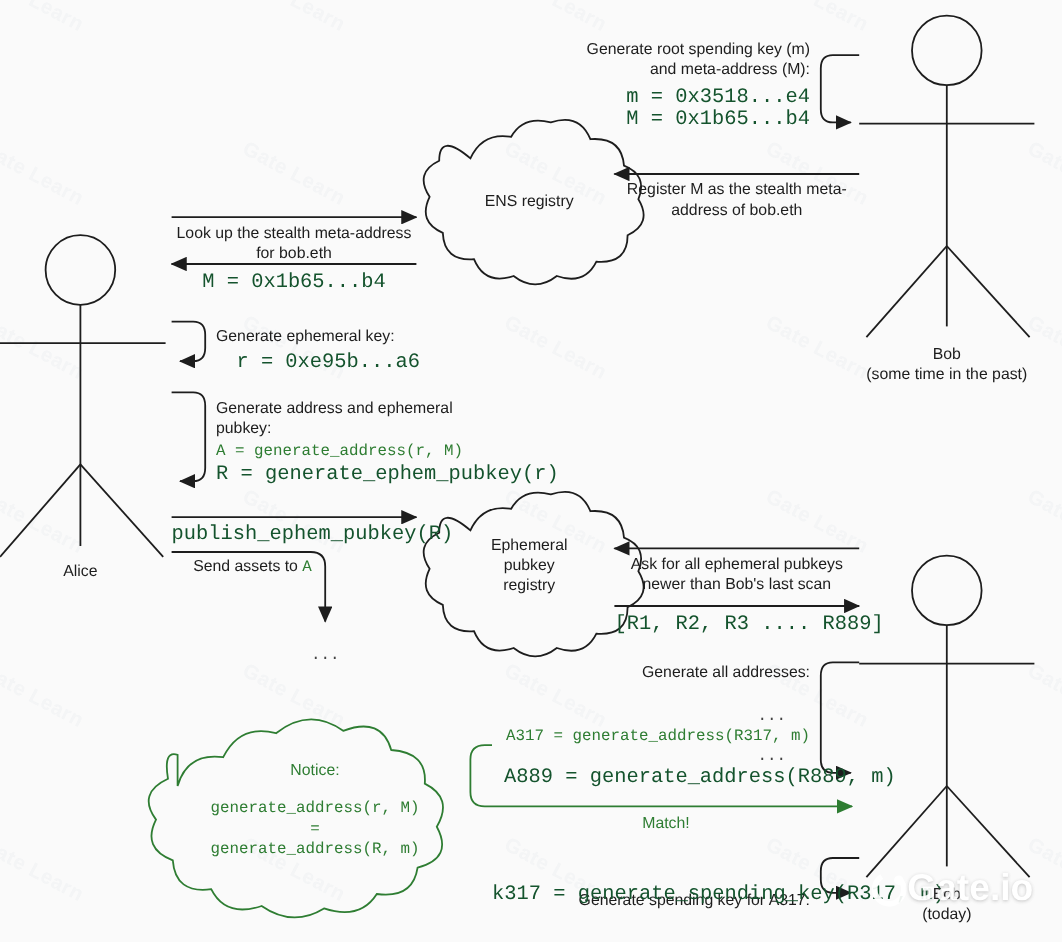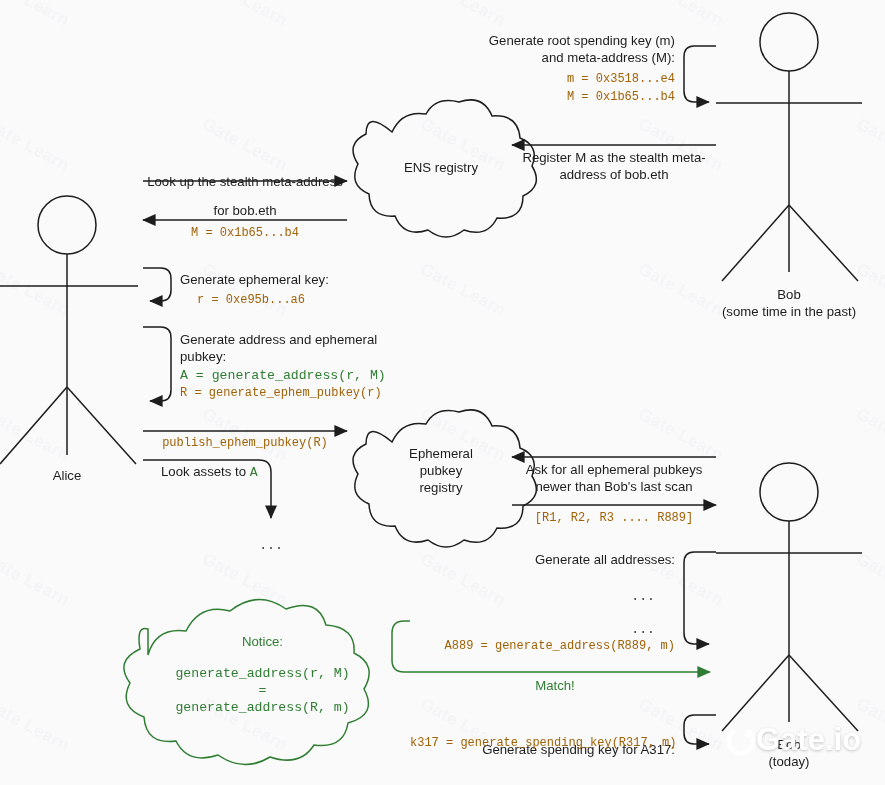--- a/index.html
+++ b/index.html
@@ -2,21 +2,21 @@
 <html><head>
 <meta charset="utf-8">
 <style>
   html,body{margin:0;padding:0;background:#fff;}
   body{width:885px;height:785px;overflow:hidden;
        font-family:"Liberation Sans",sans-serif;color:#1a1a1a;}
   #stage{position:relative;width:885px;height:785px;background:#fafafa;}
   svg.layer{position:absolute;left:0;top:0;width:885px;height:785px;}
   .txt{position:absolute;white-space:pre;line-height:1.22;}
   .sans{font-family:"Liberation Sans",sans-serif;font-size:13.2px;color:#1d1d1d;text-align:center;}
-  .mono{font-family:"Liberation Mono",monospace;font-size:12px;color:#a16207;}
+  .mono{font-family:"Liberation Mono",monospace;font-size:17px;color:#14532d;}
   .gmono{font-family:"Liberation Mono",monospace;font-size:13.2px;color:#2e7d32;}
   .gsans{font-family:"Liberation Sans",sans-serif;font-size:13.2px;color:#2e7d32;}
   .ctr{text-align:center;}
   .rgt{text-align:right;}
   .dots{font-family:"Liberation Mono",monospace;font-size:13.2px;color:#444;}
   .wm{position:absolute;pointer-events:none;opacity:.55;}
   .wmtxt{position:absolute;font-family:"Liberation Sans",sans-serif;
          font-size:17px;font-weight:700;color:#eef0f2;
          transform:rotate(28deg);white-space:nowrap;letter-spacing:.5px;}
   .wmbig{position:absolute;left:726px;top:722px;font-size:31px;font-weight:700;
@@ -137,43 +137,44 @@
   </svg>
 
   <div class="txt sans rgt" style="left:460px;top:33px;width:215px;">Generate root spending key (m)</div>
   <div class="txt sans rgt" style="left:460px;top:50px;width:215px;">and meta-address (M):</div>
   <div class="txt mono rgt" style="left:460px;top:72px;width:215px;">m = 0x3518...e4</div>
   <div class="txt mono rgt" style="left:460px;top:90px;width:215px;">M = 0x1b65...b4</div>
 
   <div class="txt sans ctr" style="left:512px;top:150px;width:204px;">Register M as the stealth meta-</div>
   <div class="txt sans ctr" style="left:512px;top:167px;width:204px;">address of bob.eth</div>
 
-  <div class="txt sans ctr" style="left:143px;top:174px;width:204px;">Look up the stealth meta-address</div>
+  <div class="txt sans ctr" style="left:143px;top:186px;width:204px;">Look up the stealth meta-address</div>
   <div class="txt sans ctr" style="left:143px;top:203px;width:204px;">for bob.eth</div>
   <div class="txt mono ctr" style="left:143px;top:226px;width:204px;">M = 0x1b65...b4</div>
 
   <div class="txt sans" style="left:180px;top:272px;">Generate ephemeral key:</div>
   <div class="txt mono" style="left:180px;top:293px;margin-left:17px;">r = 0xe95b...a6</div>
 
   <div class="txt sans" style="left:180px;top:332px;">Generate address and ephemeral</div>
   <div class="txt sans" style="left:180px;top:349px;">pubkey:</div>
   <div class="txt gmono" style="left:180px;top:368px;">A = generate_address(r, M)</div>
   <div class="txt mono" style="left:180px;top:386px;">R = generate_ephem_pubkey(r)</div>
 
   <div class="txt mono ctr" style="left:143px;top:436px;width:204px;">publish_ephem_pubkey(R)</div>
 
-  <div class="txt sans" style="left:161px;top:464px;"><span>Look assets to </span><span class="gmono">A</span></div>
+  <div class="txt sans" style="left:161px;top:464px;"><span>Send assets to </span><span class="gmono">A</span></div>
   <div class="txt dots ctr" style="left:231px;top:538px;width:80px;">...</div>
 
   <div class="txt sans ctr" style="left:512px;top:462px;width:204px;">Ask for all ephemeral pubkeys</div>
   <div class="txt sans ctr" style="left:512px;top:479px;width:204px;">newer than Bob's last scan</div>
   <div class="txt mono ctr" style="left:512px;top:511px;width:204px;">[R1, R2, R3 .... R889]</div>
 
   <div class="txt sans rgt" style="left:420px;top:552px;width:255px;">Generate all addresses:</div>
   <div class="txt dots rgt" style="left:420px;top:589px;width:235px;">...</div>
+  <div class="txt gmono rgt" style="left:420px;top:606px;width:255px;">A317 = generate_address(R317, m)</div>
   <div class="txt dots rgt" style="left:420px;top:622px;width:235px;">...</div>
   <div class="txt mono rgt" style="left:420px;top:639px;width:255px;">A889 = generate_address(R889, m)</div>
 
   <div class="txt gsans ctr" style="left:470px;top:678px;width:170px;">Match!</div>
 
   <div class="txt sans rgt" style="left:420px;top:712px;width:255px;margin-top:30px;">Generate spending key for A317:</div>
   <div class="txt mono rgt" style="left:410px;top:736px;width:265px;">k317 = generate_spending_key(R317, m)</div>
 
   <div class="txt sans ctr" style="left:386px;top:160px;width:110px;">ENS registry</div>
 

